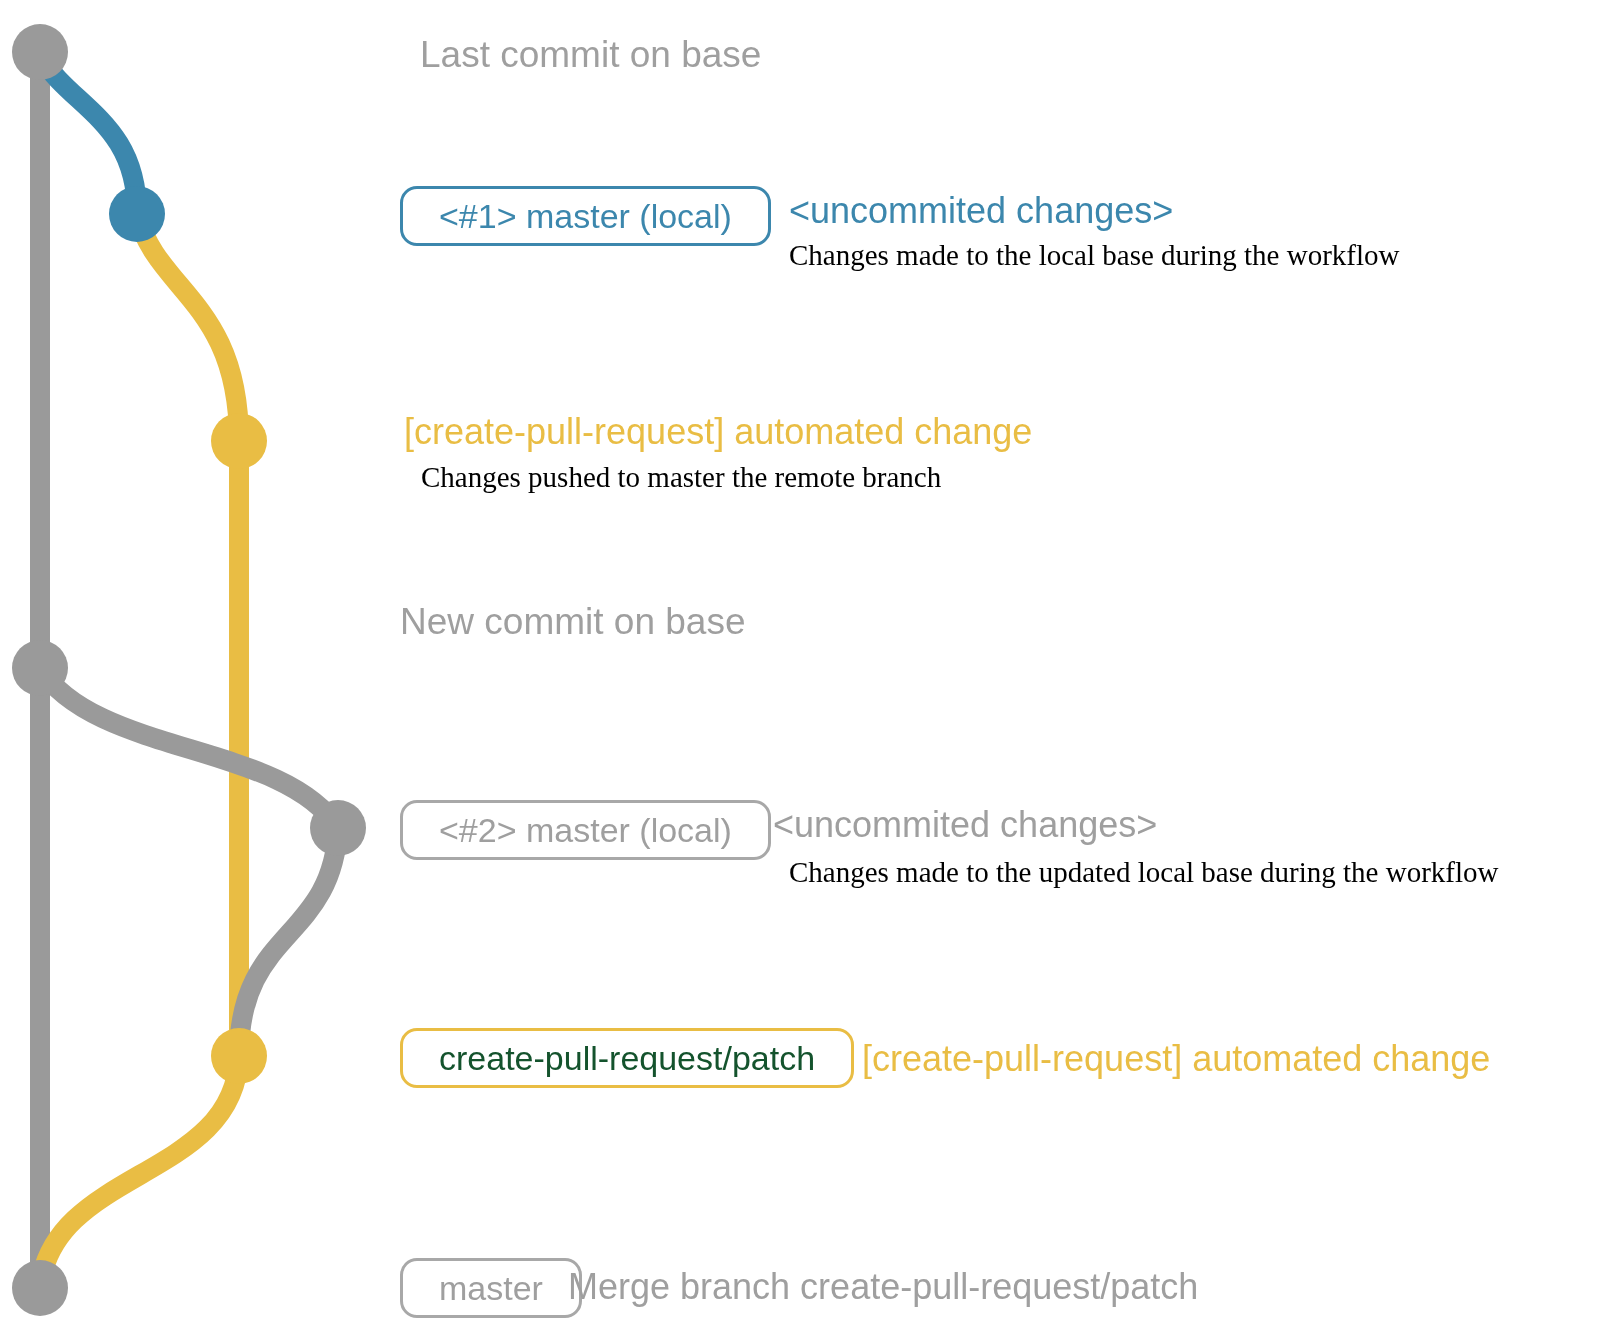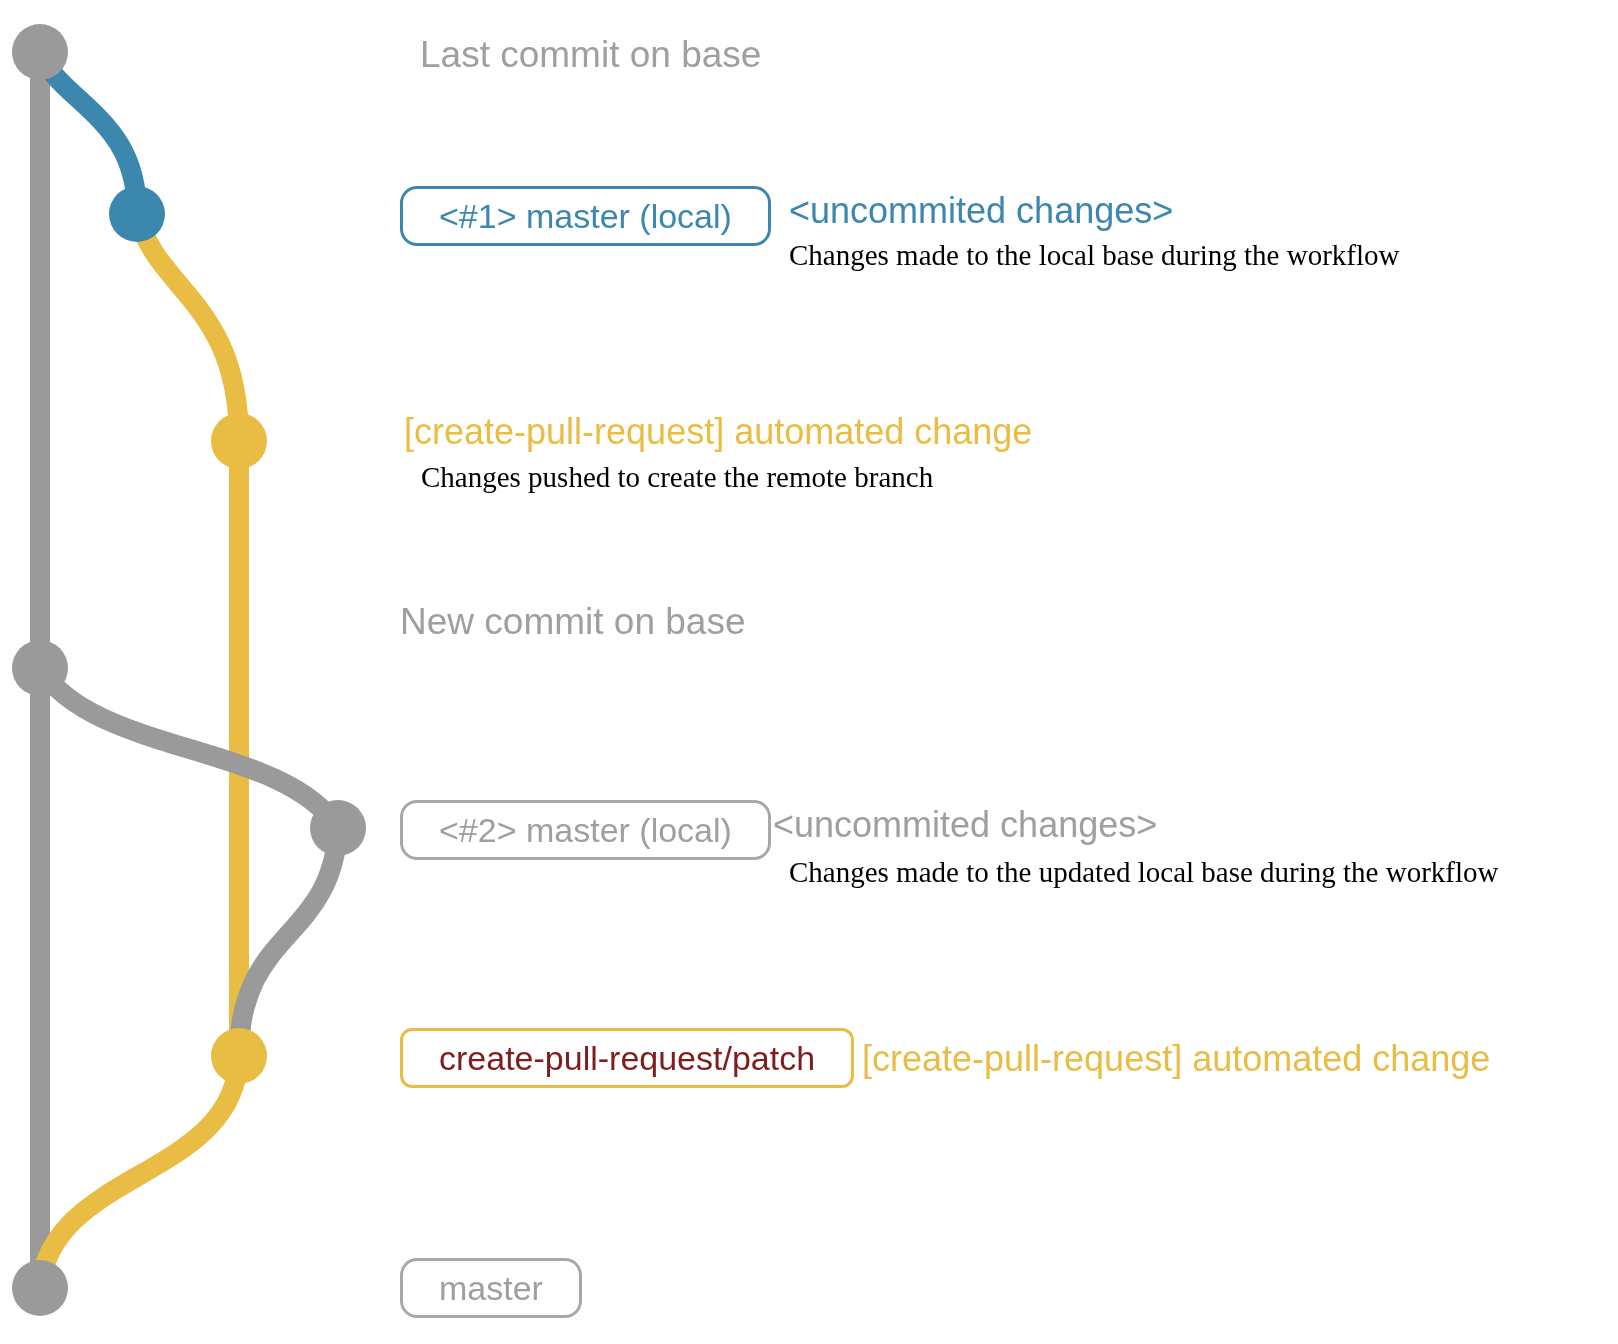--- a/index.html
+++ b/index.html
@@ -55,21 +55,21 @@
     padding: 0 36px;
     border: 3px solid;
     border-radius: 17px;
     font-size: 34px;
     box-sizing: border-box;
     white-space: nowrap;
     background: #ffffff;
   }
   .badge-blue   { color: #3c87ad; border-color: #3c87ad; }
   .badge-gray   { color: #9f9f9f; border-color: #a8a8a8; text-align: center; }
-  .badge-yellow { color: #7f1d1d; border-color: #e9bd44; border-radius: 12px; }
+  .badge-yellow { color: #14532d; border-color: #e9bd44; }
 </style>
 </head>
 <body>
 
 <div class="stage">
 
   <svg class="graph-svg" width="1618" height="1344" viewBox="0 0 1618 1344">
 
     <path d="M40 52 L40 1288" stroke="#9a9a9a" stroke-width="20" fill="none" stroke-linecap="round"></path>
 
@@ -90,32 +90,33 @@
 
   <div class="txt h-gray" style="left:400px; top:34px;margin-left:20px;">Last commit on base</div>
 
   <div class="badge badge-blue" style="left:400px; top:186px;">
     <span>&lt;#1&gt; master (local)</span>
   </div>
   <div class="txt title-blue" style="left:789px; top:190px;">&lt;uncommited changes&gt;</div>
   <div class="txt caption" style="left:789px; top:239px;">Changes made to the local base during the workflow</div>
 
   <div class="txt title-yellow" style="left:404px; top:411px;">[create-pull-request] automated change</div>
-  <div class="txt caption" style="left:421px; top:461px;">Changes pushed to create the remote branch</div>
+  <div class="txt caption" style="left:421px; top:461px;">Changes pushed to master the remote branch</div>
 
   <div class="txt h-gray" style="left:400px; top:601px;">New commit on base</div>
 
   <div class="badge badge-gray" style="left:400px; top:800px;">
     <span>&lt;#2&gt; master (local)</span>
   </div>
   <div class="txt title-gray" style="left:773px; top:804px;">&lt;uncommited changes&gt;</div>
   <div class="txt caption" style="left:789px; top:856px;">Changes made to the updated local base during the workflow</div>
 
   <div class="badge badge-yellow" style="left:400px; top:1028px;">
     <span>create-pull-request/patch</span>
   </div>
   <div class="txt title-yellow" style="left:862px; top:1038px;">[create-pull-request] automated change</div>
 
   <div class="badge badge-gray" style="left:400px; top:1258px;">
     <span>master</span>
   </div>
+  <div class="txt title-gray" style="left:568px; top:1266px;">Merge branch create-pull-request/patch</div>
 
 </div>
 
 </body></html>

